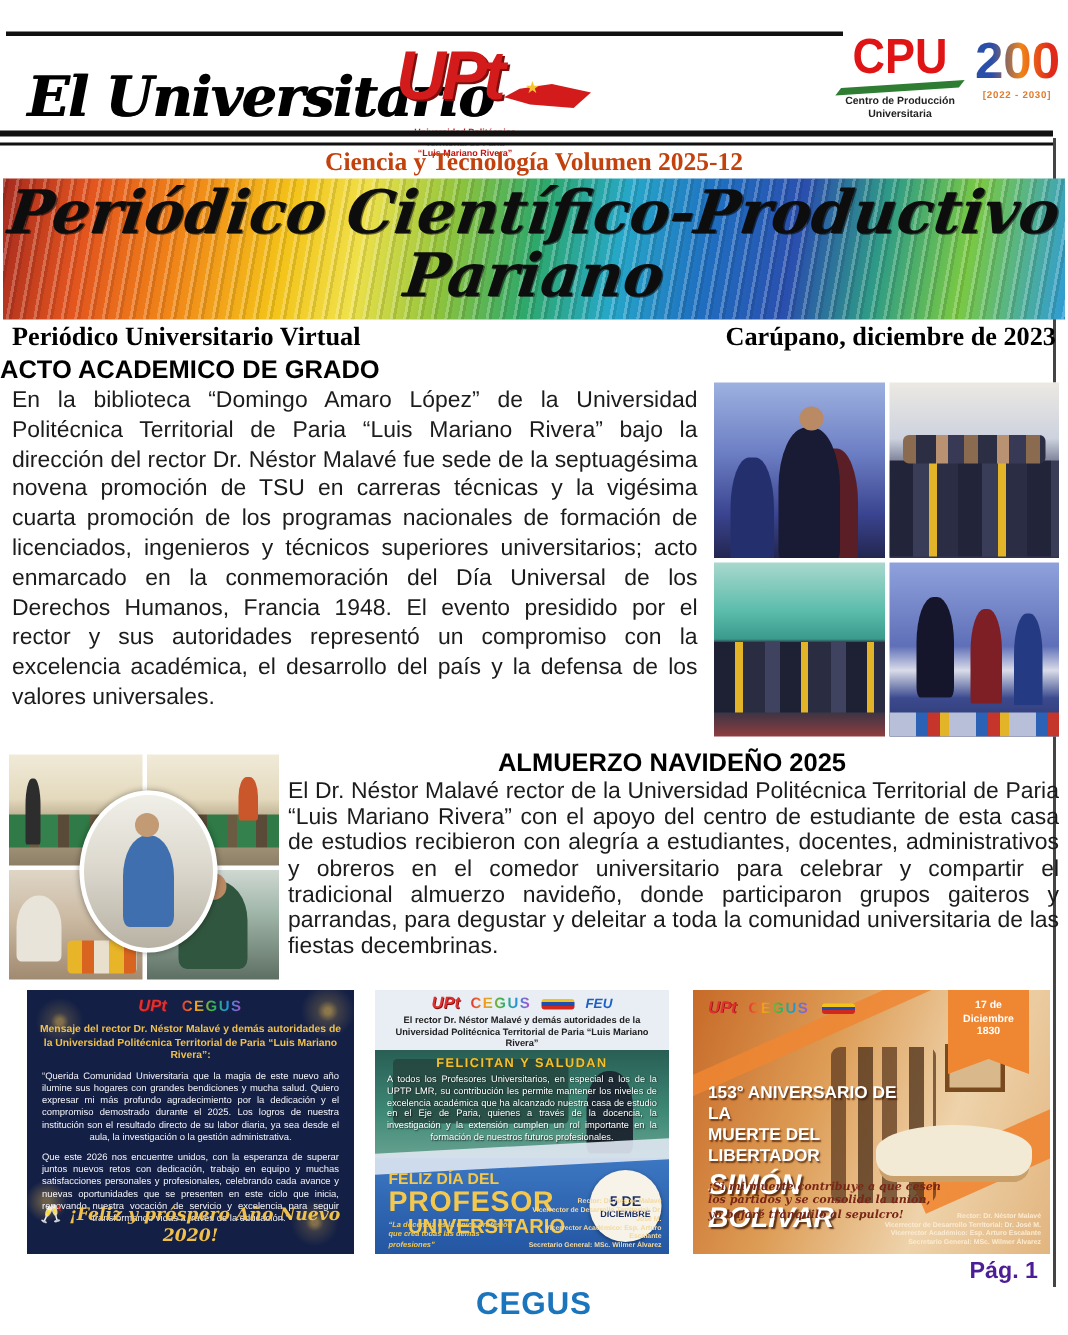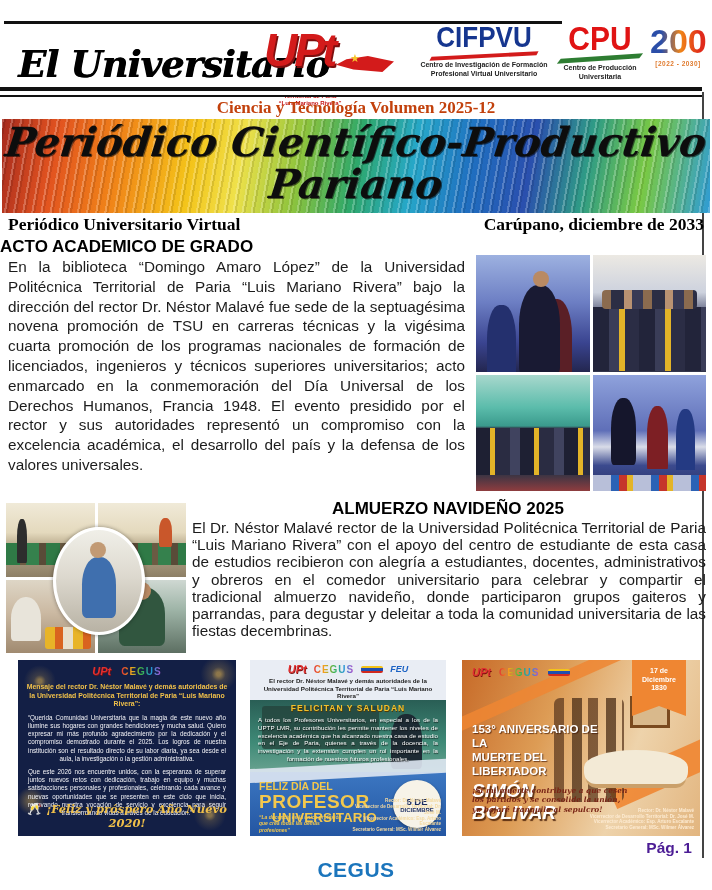--- a/index.html
+++ b/index.html
@@ -196,28 +196,20 @@
     <span class="upt-mark">UPt</span>
     <span class="upt-map"></span>
     <span class="upt-star">★</span>
     <span class="upt-cap">
       <span>Universidad Politécnica</span><br>
       <span>Territorial de Paria</span><br>
       <span>“Luis Mariano Rivera”</span>
     </span>
   </div>
 
-  <div class="logo cifpvu-logo">
-    <span class="cifpvu-mark">CIFPVU</span>
-    <div class="cifpvu-swoosh"></div>
-    <div class="logo-cap">
-      <span>Centro de Investigación de Formación</span><br>
-      <span>Profesional Virtual Universitario</span>
-    </div>
-  </div>
 
   <div class="logo cpu-logo">
     <span class="cpu-mark">CPU</span>
     <div class="cpu-swoosh"></div>
     <div class="logo-cap">
       <span>Centro de Producción</span><br>
       <span>Universitaria</span>
     </div>
   </div>
 
@@ -231,21 +223,21 @@
 
   <div class="volume-line">Ciencia y Tecnología Volumen 2025-12</div>
 
   <div class="banner">
     <div class="banner-line l1">Periódico Científico-Productivo</div>
     <div class="banner-line l2">Pariano</div>
   </div>
 
   <div class="dateline">
     <span>Periódico Universitario Virtual</span>
-    <span>Carúpano, diciembre de 2033</span>
+    <span>Carúpano, diciembre de 2023</span>
   </div>
 
   <div class="grado-title">ACTO ACADEMICO DE GRADO</div>
   <div class="grado-body">En la biblioteca “Domingo Amaro López” de la Universidad Politécnica Territorial de Paria “Luis Mariano Rivera” bajo la dirección del rector Dr. Néstor Malavé fue sede de la septuagésima novena promoción de TSU en carreras técnicas y la vigésima cuarta promoción de los programas nacionales de formación de licenciados, ingenieros y técnicos superiores universitarios; acto enmarcado en la conmemoración del Día Universal de los Derechos Humanos, Francia 1948. El evento presidido por el rector y sus autoridades representó un compromiso con la excelencia académica, el desarrollo del país y la defensa de los valores universales.</div>
 
   <div class="grad-collage">
     <div class="ph g1"></div>
     <div class="ph g2"></div>
     <div class="ph g3"></div>
     <div class="ph g4"></div>

